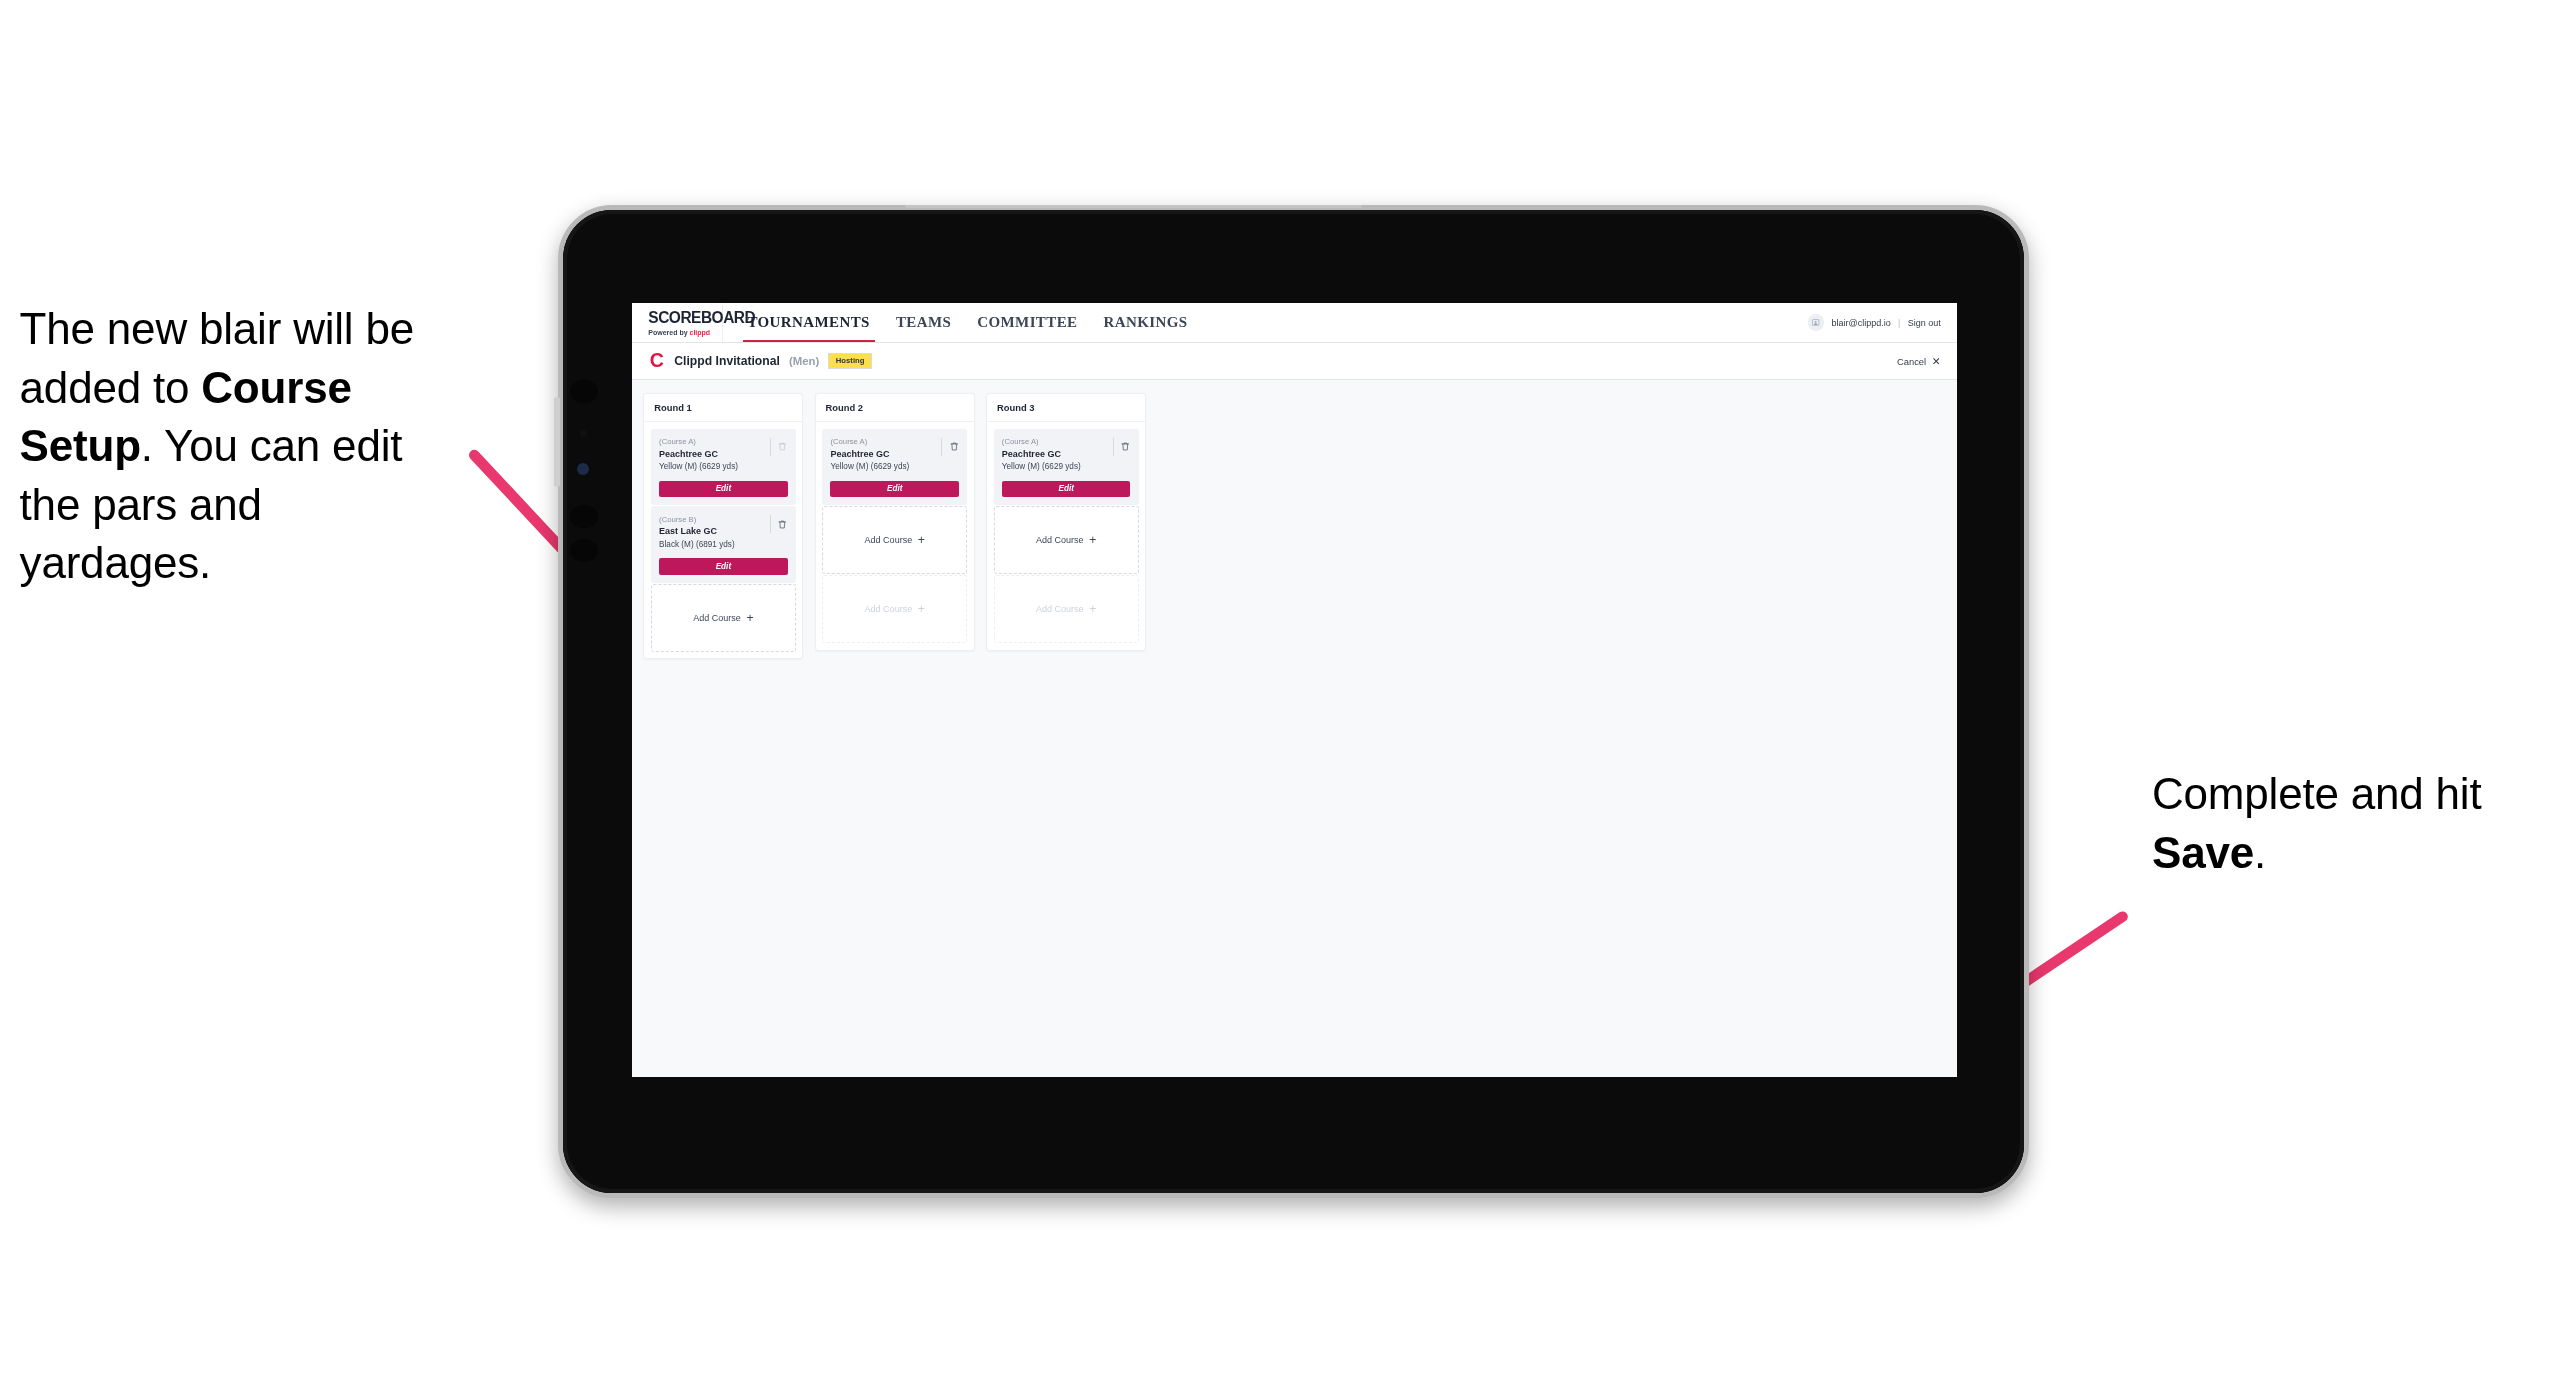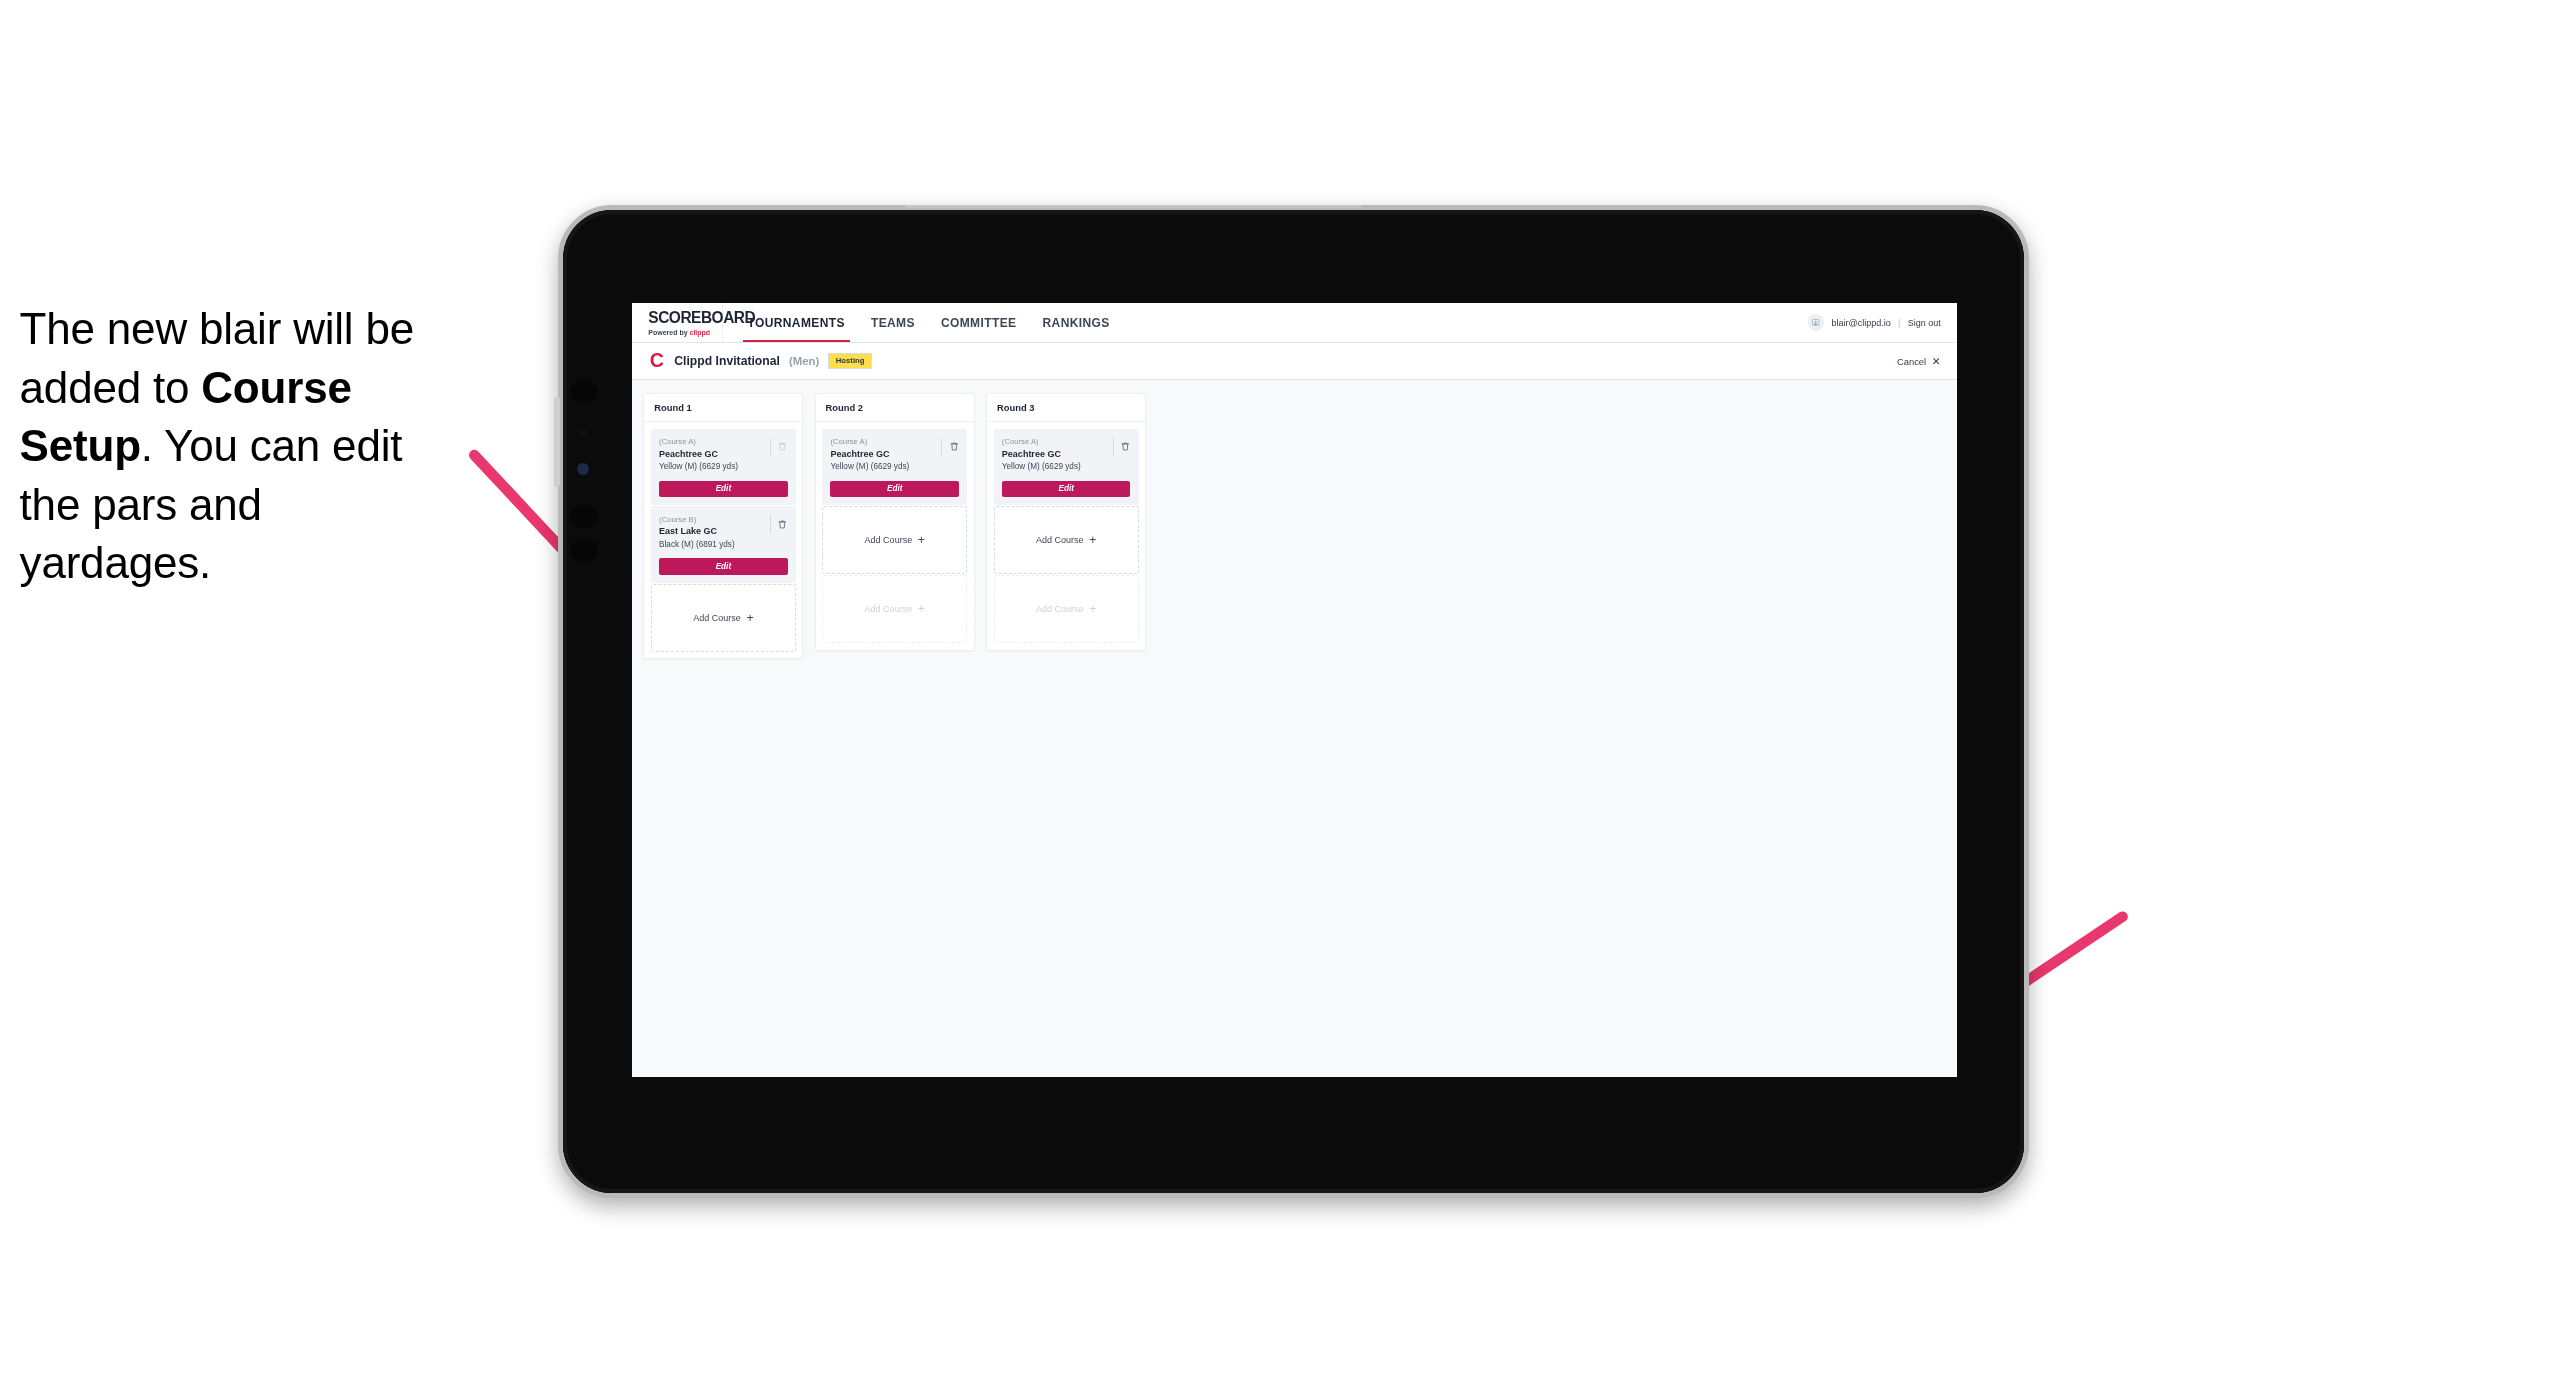--- a/index.html
+++ b/index.html
@@ -88,22 +88,22 @@
     transform: scaleY(1.12); transform-origin: left center;
   }
   .brand-sub {
     margin-top: 4.1px; font-size: 7px; color: #3b4354; font-weight: 600; line-height: 1;
   }
   .brand-sub .clippd { color: #e8254f; font-weight: 700; }
 
   .mainnav { display: flex; align-items: stretch; margin-left: 11.4px; }
   .mainnav a {
     display: flex; align-items: center; padding: 16px 13px;
-    font-size: 12px; font-weight: 600; letter-spacing: 0.4px;
-    color: #3d4657; text-decoration: none; position: relative;
+    font-size: 15px; font-weight: 600; letter-spacing: 0.4px;
+    color: #3d4657; text-decoration: none; position: relative; font-family: Liberation Serif, serif;
   }
   .mainnav a.active { color: #1d2433; }
   .mainnav a.active::after {
     content: ""; position: absolute; left: 8.2px; right: 8.2px; bottom: 0;
     height: 2px; background: #d61f45;
   }
   .topbar-right {
     margin-left: auto; display: flex; align-items: center; gap: 7.3px;
     padding-right: 16.3px; font-size: 9px; color: #333b4b;
   }
@@ -204,20 +204,23 @@
   <div class="annot" id="annot-left">
     <span>The new blair will be added to </span><b>Course Setup</b><span>. You can edit the pars and yardages.</span>
   </div>
 
   <svg class="arrow" id="arrow-left" viewBox="0 0 300 300">
     <line x1="42" y1="38" x2="238" y2="248" stroke="#e8386d" stroke-width="13" stroke-linecap="round"></line>
     <polygon points="264,272 214,226 246,214" fill="#e8386d"></polygon>
     <polygon points="264,272 208,252 228,220" fill="#e8386d"></polygon>
   </svg>
 
+  <div class="annot" id="annot-right">
+    <span>Complete and hit </span><b>Save</b><span>.</span>
+  </div>
 
   <svg class="arrow" id="arrow-right" viewBox="0 0 260 180">
     <line x1="214" y1="24" x2="62" y2="126" stroke="#e8386d" stroke-width="13" stroke-linecap="round"></line>
     <polygon points="18,155 44,98 80,128" fill="#e8386d"></polygon>
   </svg>
 
   <div class="tablet">
     <div class="tablet-inner"></div>
     <div class="bezel-top-line"></div>
     <div class="bezel-side"></div>

